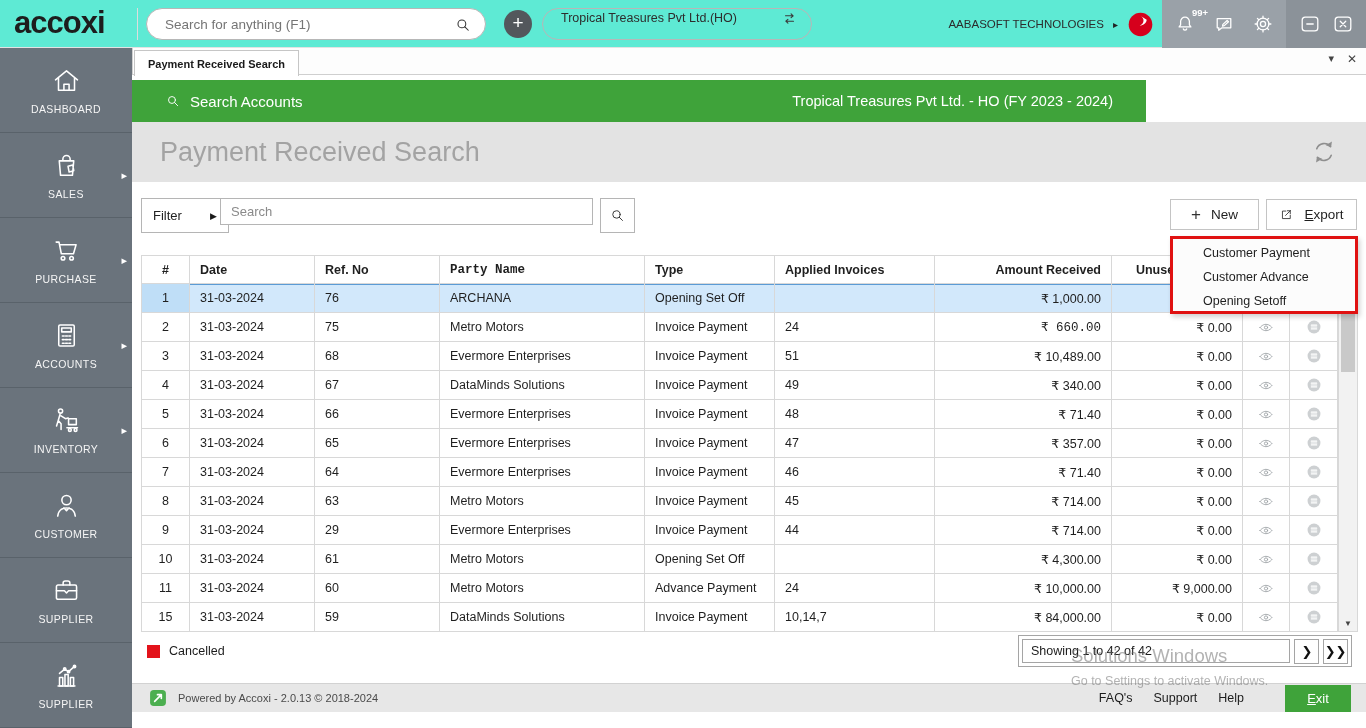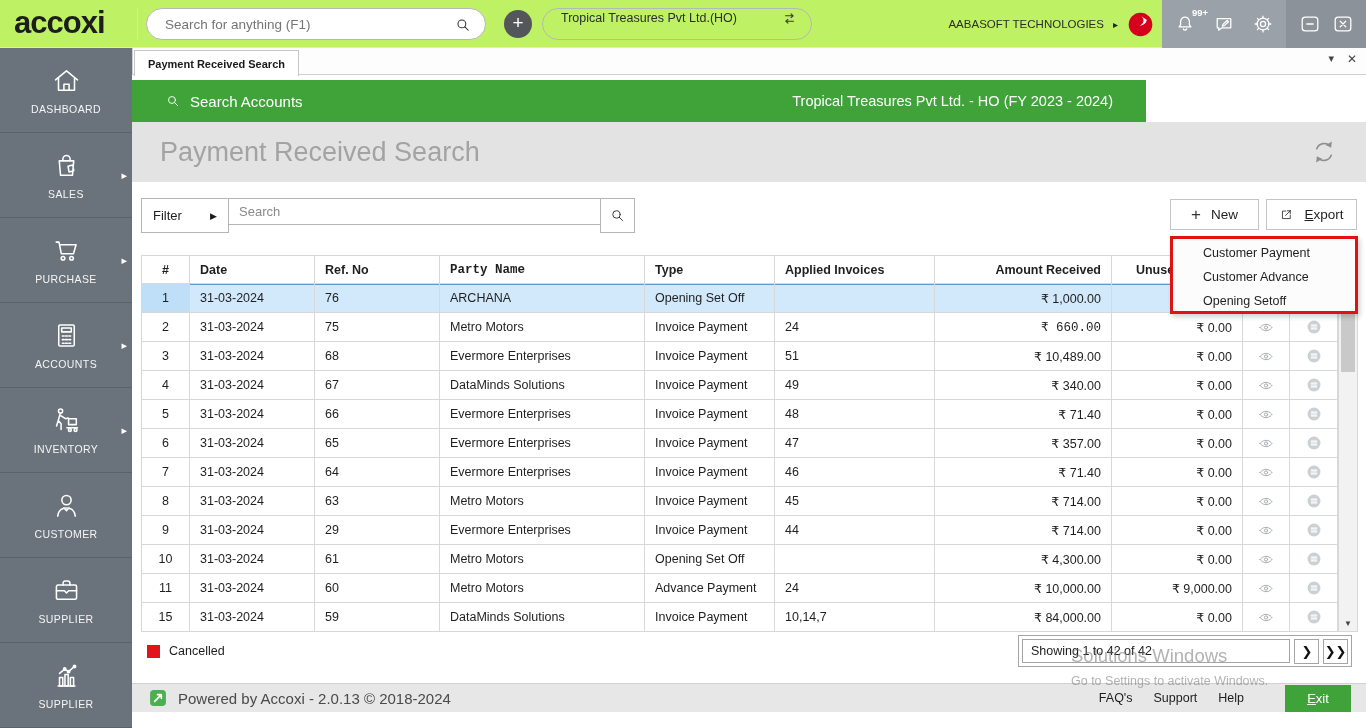--- a/index.html
+++ b/index.html
@@ -4,21 +4,21 @@
 <style>
   * { margin:0; padding:0; box-sizing:border-box; }
   html,body { width:1366px; height:728px; overflow:hidden; background:#fff;
     font-family:"Liberation Sans","DejaVu Sans",sans-serif; }
   #app { position:relative; width:1366px; height:728px; }
 
   .ic svg { display:block; width:100%; height:100%; }
   .ic svg * { fill:none; stroke:currentColor; stroke-width:1.4; stroke-linecap:round; stroke-linejoin:round; }
 
   
-  .top-header { position:absolute; left:0; top:0; width:1366px; height:48px; background:#bef264; border-bottom:1px solid #e3e3e3; }
+  .top-header { position:absolute; left:0; top:0; width:1366px; height:48px; background:#5eead4; border-bottom:1px solid #e3e3e3; }
   .logo { position:absolute; left:14px; top:5px; font-size:31px; font-weight:800; letter-spacing:-1px; color:#1d1d1d; }
   .hdr-div { position:absolute; left:137px; top:8px; width:1px; height:32px; background:#ddd; }
   .search-pill { position:absolute; left:146px; top:8px; width:340px; height:32px; border:1px solid #b7b7b7; border-radius:16px; background:#fff; }
   .search-pill input { position:absolute; left:18px; top:0; width:280px; height:30px; border:none; outline:none; font-size:13.5px; color:#333; background:transparent; font-family:inherit; }
   .search-pill input::placeholder { color:#757575; }
   .search-pill .ic { position:absolute; right:13px; top:7px; width:18px; height:18px; color:#333; }
   .add-btn { position:absolute; left:504px; top:10px; width:28px; height:28px; border-radius:50%; background:#53575c; color:#fff; font-size:19px; line-height:26px; text-align:center; cursor:pointer; }
   .company-pill { position:absolute; left:542px; top:8px; width:270px; height:32px; border:1px solid #b7b7b7; border-radius:16px; display:flex; align-items:center; padding:0 12px 12px 18px; }
   .company-pill .lbl { font-size:12.5px; color:#2d2d2d; flex:1; }
   .company-pill .ic { width:19px; height:19px; color:#3a3a3a; }
@@ -53,21 +53,21 @@
 
   
   .titlebar { position:absolute; left:132px; top:122px; width:1234px; height:60px; background:#e3e3e3; }
   .page-title { position:absolute; left:28px; top:0; line-height:60px; font-size:27px; font-weight:300; color:#a3a3a3; }
   .refresh { position:absolute; right:28px; top:16px; width:28px; height:28px; color:#8f8f8f; cursor:pointer; }
 
   
   .filter-box { position:absolute; left:141px; top:198px; width:88px; height:35px; border:1px solid #b5b5b5; background:#fff; display:flex; align-items:center; padding:0 11px; cursor:pointer; }
   .filter-box .lbl { font-size:13px; color:#222; }
   .filter-box .tri { margin-left:auto; font-size:9px; color:#1a1a1a; }
-  .searchbox { position:absolute; left:228px; top:198px; width:373px; height:27px; border:1px solid #b5b5b5; background:#b91c1c; }
+  .searchbox { position:absolute; left:220px; top:198px; width:373px; height:27px; border:1px solid #b5b5b5; background:#b91c1c; }
   .searchbox input { width:100%; height:100%; border:none; outline:none; padding:0 10px; font-size:13px; color:#333; font-family:inherit; }
   .searchbox input::placeholder { color:#8a8a8a; }
   .search-btn { position:absolute; left:600px; top:198px; width:35px; height:35px; border:1px solid #b5b5b5; background:#fff; display:flex; align-items:center; justify-content:center; color:#3a3a3a; cursor:pointer; }
   .search-btn .ic { width:17px; height:17px; }
   .btn { position:absolute; top:199px; height:31px; border:1px solid #c4c4c4; background:#fff; display:flex; align-items:center; justify-content:center; gap:10px; font-size:13.5px; color:#1f1f1f; cursor:pointer; }
   .new-btn { left:1170px; width:89px; }
   .new-btn .plus { font-size:17px; font-weight:400; color:#333; }
   .export-btn { left:1266px; width:91px; }
   .export-btn .ic { width:15px; height:15px; color:#333; }
 
@@ -101,21 +101,21 @@
 
   
   .wm { position:absolute; left:1071px; top:645px; z-index:9; pointer-events:none; color:rgba(115,115,115,.55); }
   .wm .l1 { font-size:18.5px; }
   .wm .l2 { font-size:12.5px; margin-top:7px; }
 
   
   .bottombar { position:absolute; left:132px; top:683px; width:1234px; height:29px; background:#e7e7e7; border-top:1px solid #d2d2d2; }
   .pb-zone { position:absolute; left:16px; top:0; height:100%; display:flex; align-items:center; gap:10px; }
   .pb-logo { width:20px; height:20px; }
-  .pb-text { font-size:15px; color:#4a4a4a; }
+  .pb-text { font-size:11px; color:#4a4a4a; }
   .links-zone { position:absolute; right:122px; top:0; height:100%; display:flex; align-items:center; gap:21px; }
   .f-link { font-size:12.5px; color:#1d1d1d; cursor:pointer; }
   .exit-btn { position:absolute; right:15px; top:1px; width:66px; height:27px; background:var(--green,#3fa33a); color:#fff; font-size:13px; display:flex; align-items:center; justify-content:center; cursor:pointer; }
 </style>
 </head>
 <body>
 
 <div id="app">
 
   <div class="top-header">

